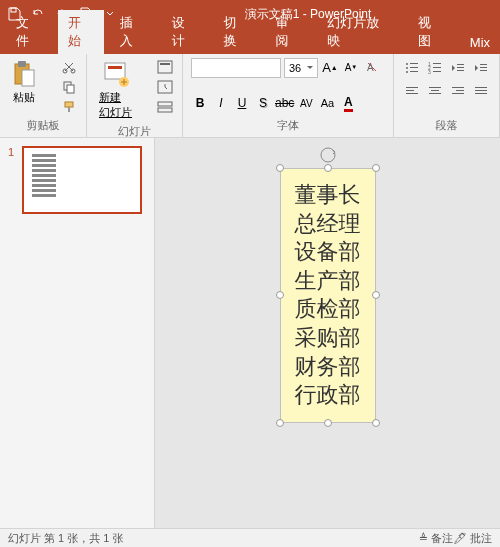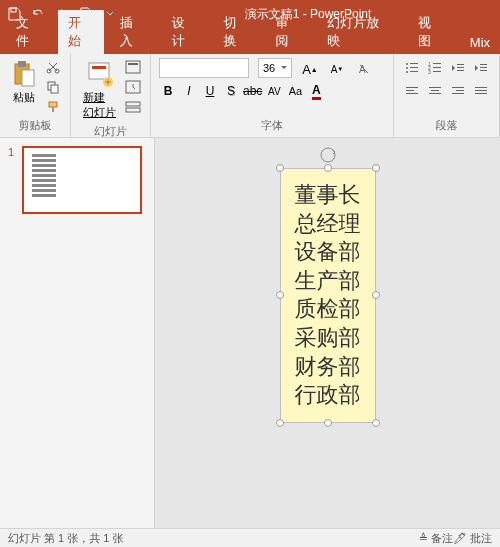--- a/index.html
+++ b/index.html
@@ -7,26 +7,26 @@
   .titlebar { height: 28px; background: #b7472a; color: #fff; display: flex; align-items: center; padding: 0 4px; }
   .qat { display: flex; gap: 4px; align-items: center; }
   .qat-btn { width: 20px; height: 20px; display: flex; align-items: center; justify-content: center; color: #fff; }
   .title { flex: 1; text-align: center; font-size: 12px; }
   .tabs { height: 26px; background: #b7472a; display: flex; align-items: flex-end; padding-left: 6px; gap: 6px; }
   .tab { padding: 4px 10px; color: #fff; font-size: 13px; }
   .tab.active { background: #f1f1f1; color: #b7472a; }
   .ribbon { height: 84px; background: #f1f1f1; border-bottom: 1px solid #d4d4d4; display: flex; }
   .group { padding: 4px 8px; border-right: 1px solid #d4d4d4; display: flex; flex-direction: column; justify-content: space-between; }
   .group-label { text-align: center; font-size: 11px; color: #666; margin-top: 2px; }
-  .group-body { display: flex; gap: 4px; align-items: flex-start; flex: 1; }
+  .group-body { display: flex; gap: 20px; align-items: flex-start; flex: 1; }
   .big-btn { display: flex; flex-direction: column; align-items: center; padding: 2px 4px; font-size: 11px; }
   .big-btn svg { margin-bottom: 2px; }
   .small-col { display: flex; flex-direction: column; gap: 2px; }
   .small-btn { width: 18px; height: 18px; display: flex; align-items: center; justify-content: center; }
-  .font-row1 { display: flex; align-items: flex-end; gap: 9px; margin-bottom: 4px; }
+  .font-row1 { display: flex; align-items: flex-start; gap: 3px; margin-bottom: 16px; }
   .font-row2 { display: flex; align-items: center; gap: 3px; }
   .font-combo { border: 1px solid #c0c0c0; background: #fff; height: 20px; width: 90px; display: flex; align-items: center; padding: 0 4px; font-size: 11px; color: #888; }
   .size-combo { border: 1px solid #c0c0c0; background: #fff; height: 20px; width: 34px; display: flex; align-items: center; padding: 0 4px; font-size: 11px; justify-content: space-between; }
   .fmt-btn { min-width: 18px; height: 18px; display: flex; align-items: center; justify-content: center; font-size: 12px; }
   .para-grid { display: grid; grid-template-columns: repeat(4, 20px); grid-template-rows: repeat(2, 20px); gap: 3px; }
   .para-btn { display: flex; align-items: center; justify-content: center; }
   .workspace { height: 390px; display: flex; background: #e6e6e6; }
   .thumbs { width: 155px; background: #f4f4f4; border-right: 1px solid #d4d4d4; padding: 8px; }
   .thumb-wrap { display: flex; gap: 4px; }
   .thumb-num { font-size: 11px; color: #b7472a; width: 10px; }

